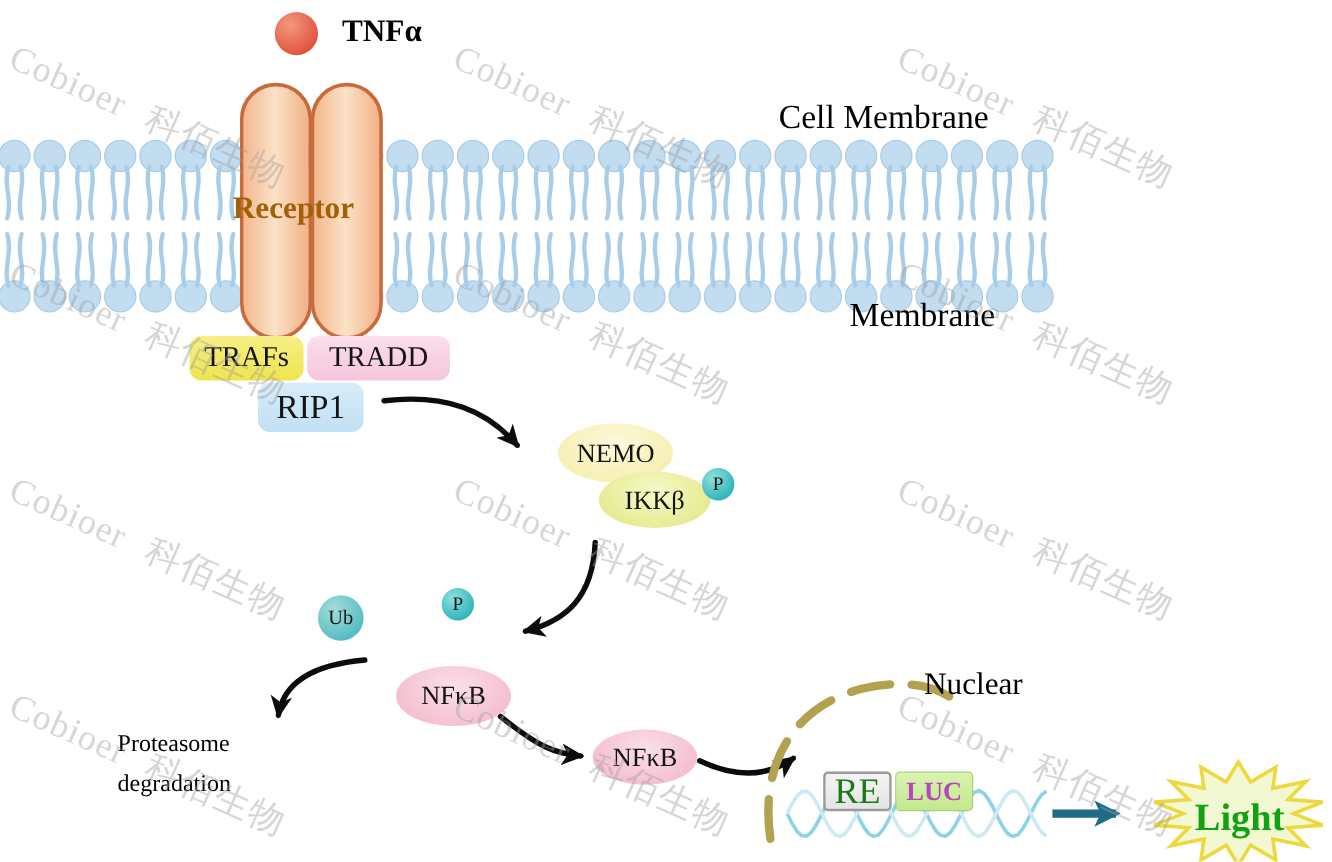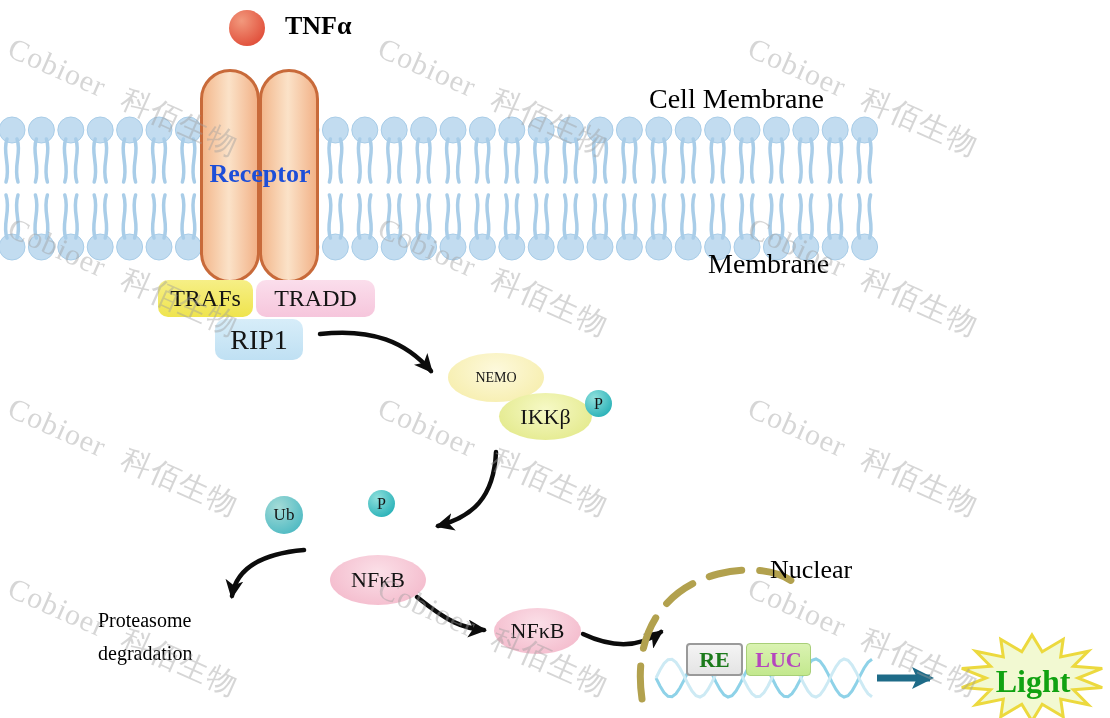--- a/index.html
+++ b/index.html
@@ -16,43 +16,43 @@
   #tnfa-ball{left:229px;top:10px;width:36px;height:36px;border-radius:50%;z-index:2;
       background:radial-gradient(circle at 35% 30%, #f2997d, #e25540 72%, #d7432f)}
   
   .receptor-capsule{position:absolute;width:60px;height:214px;top:69px;border:3px solid #c86a3a;border-radius:30px;
       background:linear-gradient(90deg,#f3b88d 0%, #fbe2c8 48%, #f2b288 100%);box-sizing:border-box;z-index:2}
   
   #trafs{left:158px;top:280px;width:95px;height:37px;background:linear-gradient(180deg,#f6ef86,#efe44e);font-size:24px}
   #tradd{left:256px;top:280px;width:119px;height:37px;background:linear-gradient(180deg,#fbdeec,#f6c6dc);font-size:24px}
   #rip1{left:215px;top:319px;width:88px;height:41px;background:linear-gradient(180deg,#d7edf9,#bfe0f3);font-size:28px}
   
-  #nemo{left:448px;top:353px;width:96px;height:49px;background:radial-gradient(ellipse at 50% 35%, #fdf9dc, #f7efb2 75%, #f1e79e);font-size:14px}
+  #nemo{left:465px;top:353px;width:96px;height:49px;background:radial-gradient(ellipse at 50% 35%, #fdf9dc, #f7efb2 75%, #f1e79e);font-size:22px}
   #ikka{left:403px;top:398px;width:89px;height:47px;background:radial-gradient(ellipse at 50% 35%, #eab9e8, #d184d0 80%);font-size:22px}
   #ikkb{left:499px;top:393px;width:93px;height:47px;background:radial-gradient(ellipse at 50% 35%, #f6f9c6, #e4ea8e 80%);font-size:22px}
   .p-circle{width:27px;height:27px;border-radius:50%;font-size:16px;
       background:radial-gradient(circle at 35% 30%, #8fe0dc, #2fb4ba 75%)}
   #p1{left:585px;top:390px}
   #p2{left:368px;top:490px}
   #ub{left:265px;top:496px;width:38px;height:38px;border-radius:50%;font-size:17px;
       background:radial-gradient(circle at 35% 30%, #a5dcd8, #54bcc4 75%)}
   
   #nfkb1{left:330px;top:555px;width:96px;height:50px;background:radial-gradient(ellipse at 50% 35%, #fbe0e8, #f4bccd 80%);font-size:22px}
   #ikb{left:298px;top:504px;width:100px;height:56px;background:radial-gradient(ellipse at 50% 35%, #f2f7c4, #dfeb90 80%);font-size:24px}
   #nfkb2{left:494px;top:608px;width:87px;height:46px;background:radial-gradient(ellipse at 50% 35%, #fbe0e8, #f4bccd 80%);font-size:22px}
   
   #re-box{left:686px;top:643px;width:57px;height:33px;background:linear-gradient(180deg,#f4f4f4,#e4e4e4);
-      border:2px solid #9a9a9a;border-radius:4px;color:#1b7a1b;font-weight:bold;font-size:22px;z-index:3}
+      border:2px solid #9a9a9a;border-radius:4px;color:#1b7a1b;font-weight:normal;font-size:30px;z-index:3}
   #luc-box{left:746px;top:643px;width:65px;height:33px;background:linear-gradient(180deg,#daf3b2,#c3e88e);
       border:1px solid #a8cf78;border-radius:4px;color:#b546be;font-weight:bold;font-size:22px;z-index:3}
   
   #tnfa-label{left:285px;top:11px;font-size:26px;font-weight:bold}
   #cell-membrane-label{left:649px;top:83px;font-size:28px}
   #cytoplasm-label{left:708px;top:248px;font-size:28px}
-  #receptor-label{left:194px;top:159px;width:132px;text-align:center;font-size:26px;font-weight:bold;color:#1d4ed8;white-space:nowrap}
+  #receptor-label{left:194px;top:159px;width:132px;font-size:26px;font-weight:bold;color:#a16207;white-space:nowrap}
   #proteasome-label{left:98px;top:604px;width:178px;font-size:20px;line-height:33px;z-index:3;position:absolute;color:#000}
   #nuclear-label{left:770px;top:555px;font-size:26px}
   #light-label{left:986px;top:663px;width:94px;text-align:center;font-size:32px;font-weight:bold;color:#11a211;z-index:3;position:absolute}
 </style>
 </head>
 <body>
 
 <div id="stage">
 
   <svg id="scene" width="1110" height="718" viewBox="0 0 1110 718">

